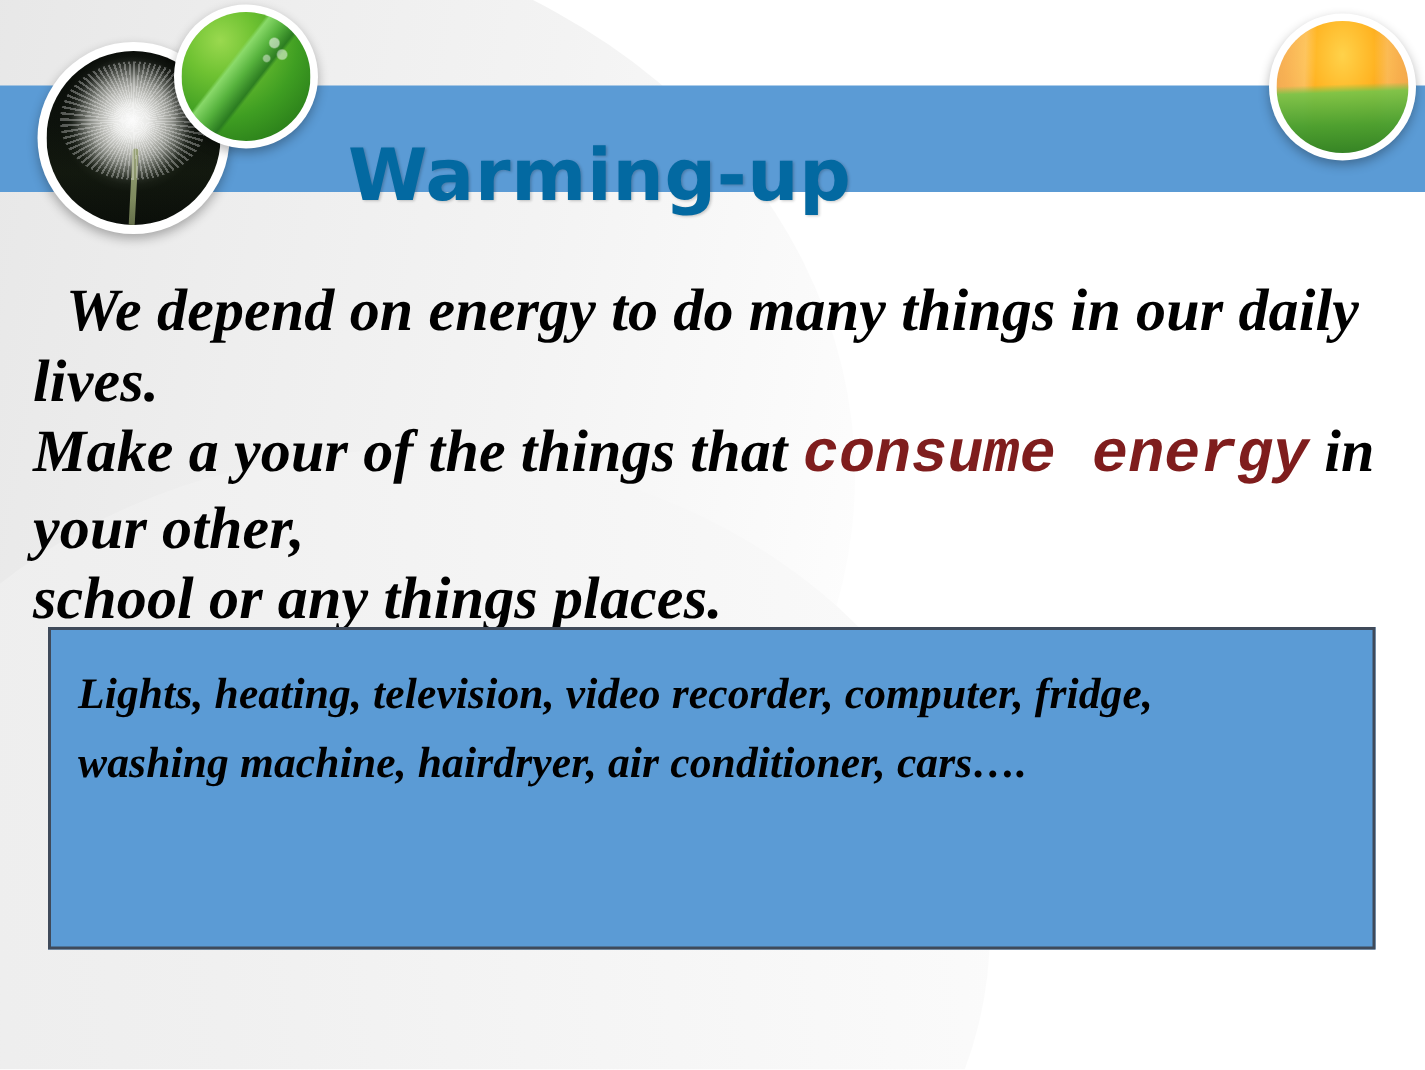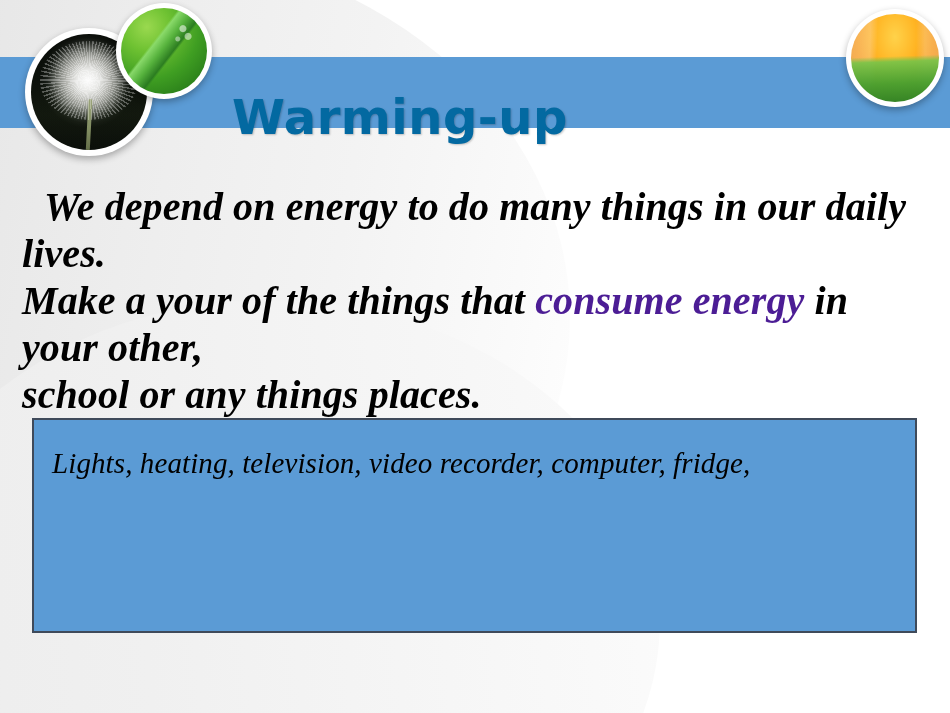--- a/index.html
+++ b/index.html
@@ -144,41 +144,41 @@
     width: 910px;
     font-family: "Liberation Serif", serif;
     font-style: italic;
     font-weight: bold;
     font-size: 40px;
     line-height: 47px;
     color: #000000;
     letter-spacing: 0.1px;
   }
   .body-text .indent { display: inline-block; width: 22px; }
-  .hl-consume { color: #4c1d95; }
+  .hl-consume { color: #7f1d1d; font-family: Liberation Mono, monospace; }
 
   
   .answer-box {
     position: absolute;
     left: 32px;
     top: 418px;
     width: 885px;
     height: 215px;
     background: #5b9bd5;
     border: 2px solid #3f4a5a;
     box-sizing: border-box;
   }
   .answer-text {
     position: absolute;
     left: 52px;
     top: 440px;
     width: 880px;
     font-family: "Liberation Serif", serif;
     font-style: italic;
-    font-weight: normal;
+    font-weight: bold;
     font-size: 29px;
     line-height: 46px;
     color: #000000;
     letter-spacing: 0.1px;
   }
 </style>
 </head>
 <body>
 
 <div id="slide">
@@ -198,15 +198,16 @@
   <div class="circ-ring" id="ring-tulip"></div>
   <div class="circ" id="img-tulip"></div>
 
   <div class="body-text">
     <span class="indent"></span><span>We depend on energy to do many things in our daily lives.</span><br><span>Make a your of the things that </span><span class="hl-consume">consume energy</span><span> in your other,</span><br><span>school or any things places.</span>
   </div>
 
   <div class="answer-box"></div>
   <div class="answer-text">
     <span>Lights, heating, television, video recorder, computer, fridge,</span><br>
+    <span>washing machine, hairdryer, air conditioner, cars….</span>
   </div>
 
 </div>
 
 </body></html>

